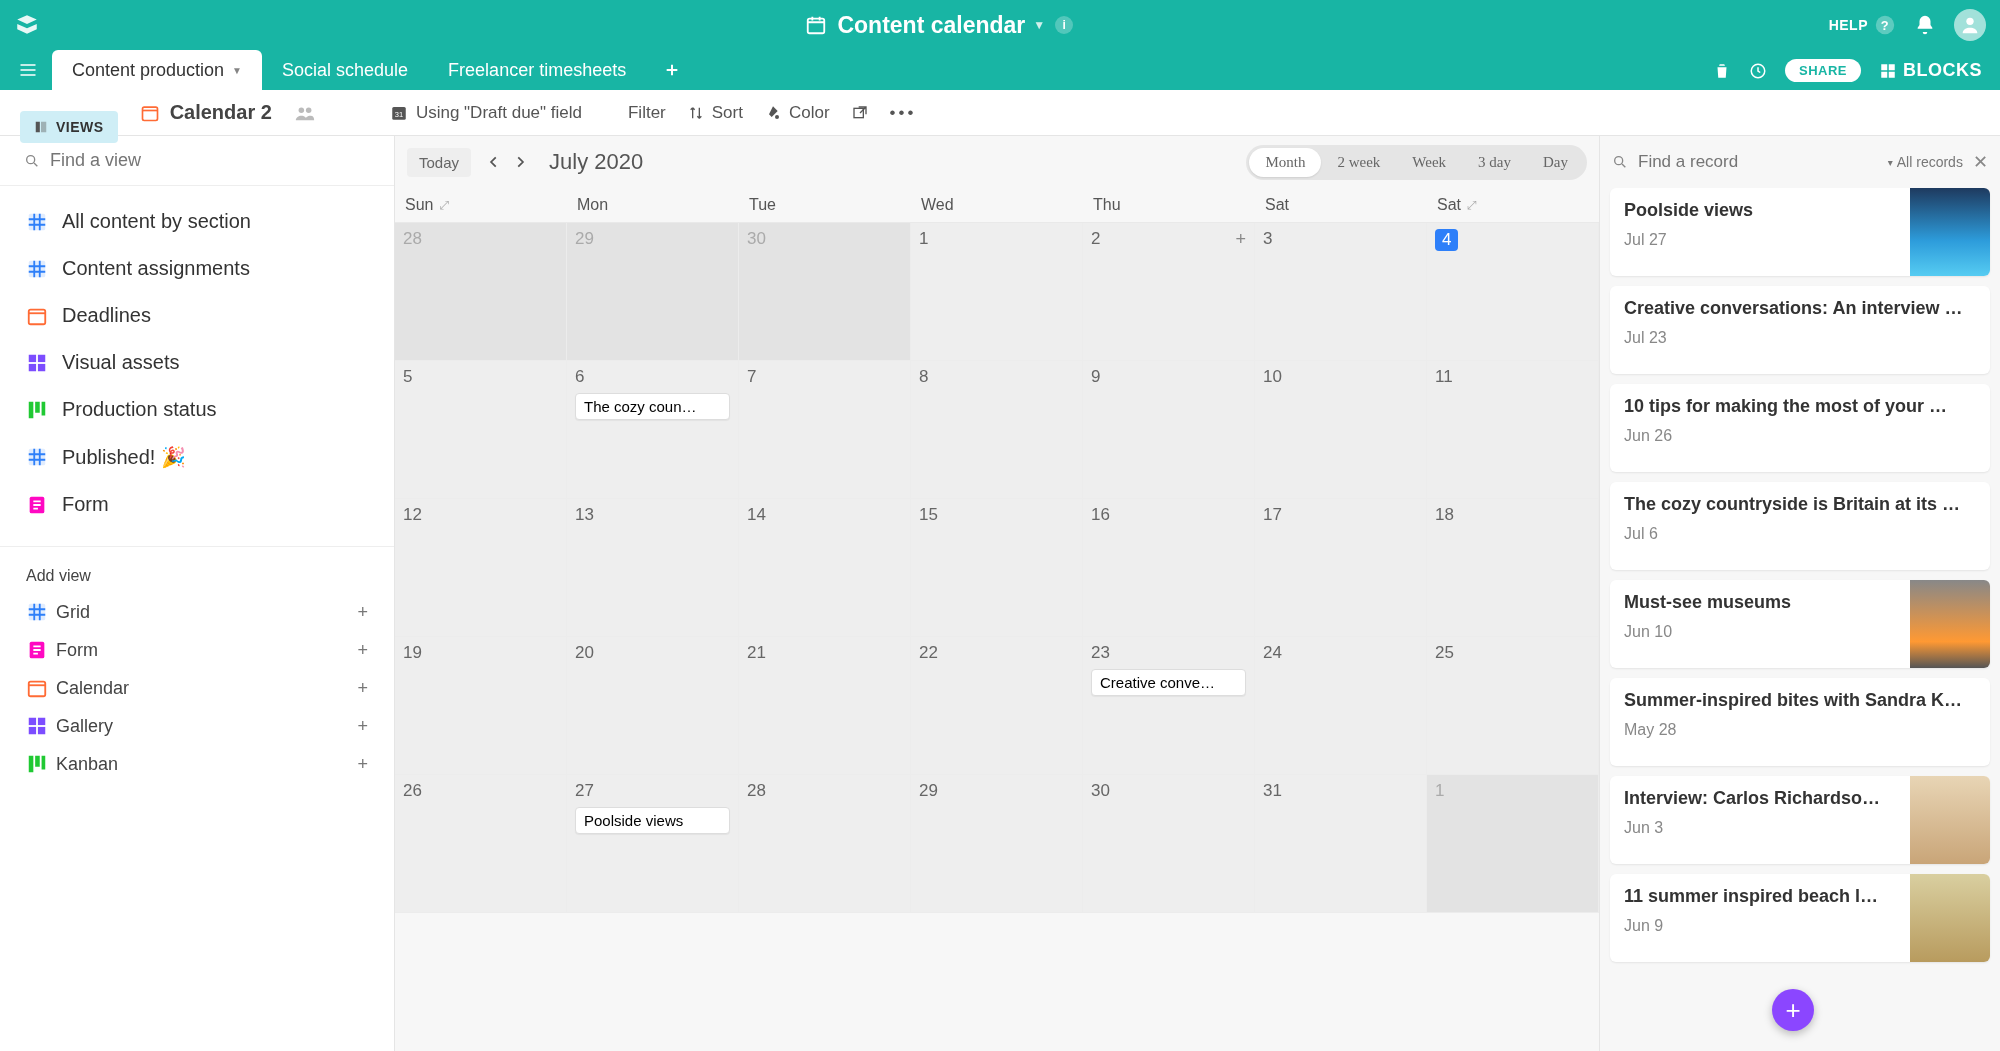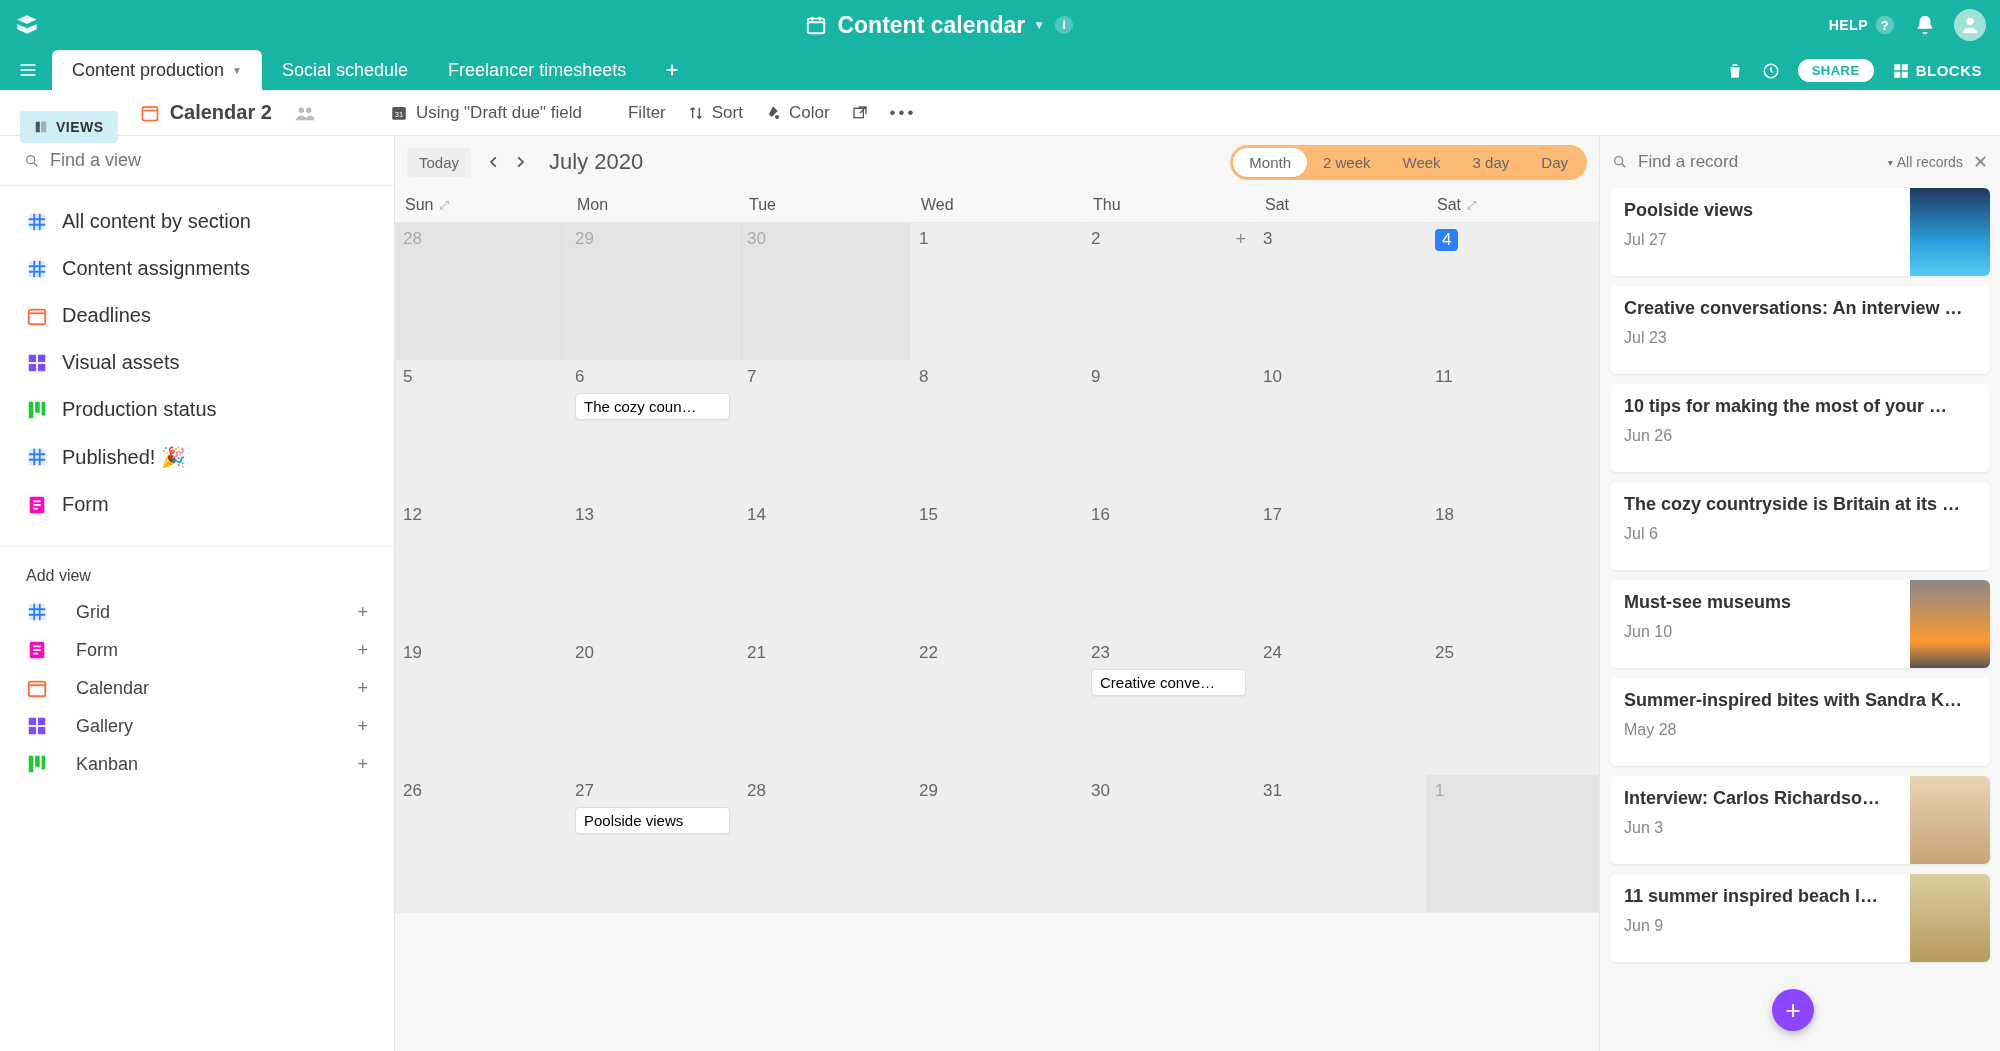--- a/index.html
+++ b/index.html
@@ -20,21 +20,21 @@
 
 .tabrow { height: 40px; background: #18b5a4; display: flex; align-items: flex-end; padding-left: 14px; padding-right: 18px; color: #fff; }
 .hamburger { width: 28px; height: 28px; display:flex;align-items:center;justify-content:center; margin-right: 10px; margin-bottom: 6px; cursor:pointer; }
 .tab { height: 40px; padding: 0 20px; display: flex; align-items: center; font-size: 18px; border-radius: 6px 6px 0 0; cursor: pointer; gap:8px;}
 .tab.active { background: #fff; color: #333; }
 .tab .caret { font-size: 10px; opacity:.6; }
 .add-tab { width: 28px; height: 28px; display:flex;align-items:center;justify-content:center; margin-left: 12px; margin-bottom:6px; cursor:pointer; }
 .tabrow-spacer { flex:1; }
 .tabrow-right { display:flex; align-items:center; gap:18px; margin-bottom:8px; }
 .share-pill { background:#fff; color:#18b5a4; font-size:13px; font-weight:700; padding:4px 14px; border-radius:12px; letter-spacing:.5px;}
-.blocks { font-size:15px; font-weight:700; letter-spacing:.5px; display:flex;align-items:center;gap:6px;}
+.blocks { font-size:18px; font-weight:700; letter-spacing:.5px; display:flex;align-items:center;gap:6px;}
 .blocks-icon { width:18px;height:18px; }
 
 
 .toolbar { height: 46px; border-bottom: 1px solid #e5e5e5; display:flex; align-items:center; padding: 0 20px; gap: 22px; color:#444; font-size:17px; }
 .views-chip { background:#d1f0f7; background:#cfeef6; color:#333; font-size:14px; font-weight:700; letter-spacing:.5px; padding:8px 14px; border-radius:4px; display:flex;align-items:center;gap:8px;margin-top:28px;}
 .viewname { display:flex; align-items:center; gap:10px; font-size:20px; font-weight:600;}
 .viewname .cal-icon { color:#ff6b35; }
 .collab { color:#bbb; }
 .toolbar-btn { display:flex;align-items:center;gap:8px; cursor:pointer; color:#555;}
 .ellipsis-icon { letter-spacing:3px; }
@@ -44,35 +44,35 @@
 
 
 .sidebar { width: 395px; border-right: 1px solid #e5e5e5; display:flex; flex-direction:column; height:100%; }
 .sidebar-search { padding: 14px 24px; display:flex;align-items:center;gap:10px; color:#888; font-size:18px; border-bottom:1px solid #eee;}
 .sidebar-search input { border:none; outline:none; font-size:18px; flex:1; color:#333;}
 .viewlist { flex: 0 0 auto; padding: 12px 8px; overflow:hidden; }
 .view-item { display:flex; align-items:center; gap:14px; padding:12px 18px; font-size:20px; color:#333; border-radius:4px; cursor:pointer;}
 .view-item .vicon { width:22px; height:22px; flex:none; }
 .sidebar-divider { border-top:1px solid #eee; margin: 6px 0 10px; }
 .addview-title { padding: 10px 26px 8px; font-size:16px; color:#444;}
-.addview-item { display:flex; align-items:center; gap:28px; padding:8px 26px; font-size:18px; color:#444; cursor:pointer;justify-content:flex-end;}
+.addview-item { display:flex; align-items:center; gap:8px; padding:8px 26px; font-size:18px; color:#444; cursor:pointer;justify-content:flex-end;}
 .addview-item .plus { margin-left:auto; color:#777; font-size:18px;}
 
 
 .ic-blue{color:#2d7ff9;} .ic-orange{color:#ff6b35;} .ic-purple{color:#7c4dff;} .ic-green{color:#20c933;} .ic-pink{color:#ff08c2;}
 
 
 .calwrap { flex:1; display:flex; background:#f7f7f7; }
 .cal { flex:1; display:flex; flex-direction:column; border-right:1px solid #e5e5e5; min-width:0;}
 .cal-header { height: 52px; display:flex; align-items:center; padding:0 12px; gap:12px;}
 .today-btn { background:#eee; padding:6px 12px; border-radius:4px; font-size:15px; color:#666; cursor:pointer;}
 .navarrows { display:flex; gap:4px; color:#555;}
 .navarrows span{cursor:pointer;padding:4px;}
 .month-title { font-size:22px; color:#555; margin-left:6px;}
-.scope-pills { display:flex; align-items:center; background:#fdba74; border-radius:20px; padding:3px; margin-left:auto; }
+.scope-pills { display:flex; align-items:center; background:#e5e5e5; border-radius:20px; padding:3px; margin-left:auto;font-family:Liberation Serif, serif; }
 .scope-pills .pill { padding:6px 16px; font-size:15px; color:#666; cursor:pointer; border-radius:20px;}
 .scope-pills .pill.active { background:#fff; box-shadow:0 1px 2px rgba(0,0,0,.1);}
 .dayheaders { display:grid; grid-template-columns:repeat(7,1fr); font-size:16px; color:#555; border-bottom:1px solid #e9e9e9;}
 .dayheaders div { padding:8px 10px; display:flex;align-items:center;gap:6px;}
 .dayheaders .expand-icon{font-size:12px;color:#aaa;}
 .grid { display:grid; grid-template-columns:repeat(7,1fr); grid-template-rows:repeat(6,1fr); flex:1; }
 .cell { border-right:1px solid #ececec; border-bottom:1px solid #ececec; background:#f3f3f3; padding:6px 8px; position:relative; font-size:17px; color:#666; min-height:0;}
 .cell.inmonth { background:#eeeeee; }
 .cell.outmonth { background:#e3e3e3; color:#aaa;}
 .cell .dnum { font-size:17px;}

